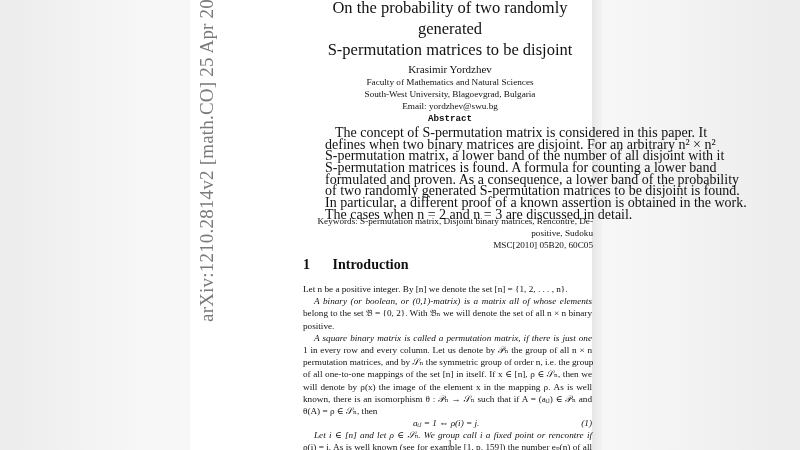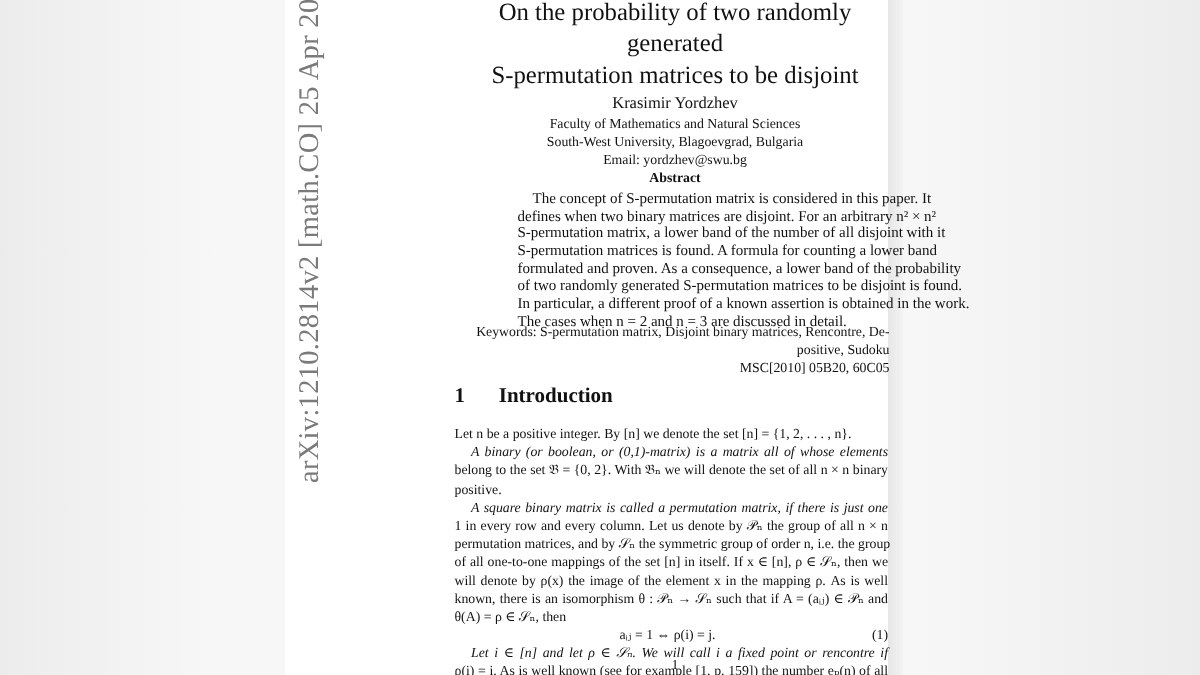--- a/index.html
+++ b/index.html
@@ -22,43 +22,43 @@
       transform-origin: 0 0; transform: rotate(-90deg);
       white-space: nowrap; font-size: 19px; color: #7a7a7a; letter-spacing: 0.2px;
     }
     .title {
       position: absolute; left: 300px; top: -3px; width: 300px; text-align: center;
       font-size: 16.5px; line-height: 21px;
     }
     .author { position: absolute; left: 300px; top: 63px; width: 300px; text-align: center; font-size: 11px; }
     .affil { position: absolute; left: 300px; top: 76px; width: 300px; text-align: center; font-size: 9.2px; line-height: 12px; }
     .affil div { height: 12px; }
-    .abstract-head { position: absolute; left: 300px; top: 113px; width: 300px; text-align: center; font-size: 9.2px; font-weight: bold; }
+    .abstract-head { position: absolute; left: 300px; top: 113px; width: 300px; text-align: center; font-size: 9.2px; font-weight: bold; font-family: Liberation Mono, monospace; }
     .abstract {
       position: absolute; left: 325px; top: 127px; width: 246px;
-      font-size: 10px; line-height: 11.7px; text-align: justify; margin-left: 20px;
+      font-size: 14px; line-height: 11.7px; text-align: justify;
     }
     .abstract .line { display: block; height: 11.7px; white-space: nowrap; text-align-last: justify; }
     .abstract .line.last { text-align-last: left; }
     .abstract .line.indent { padding-left: 10px; }
     .kw { position: absolute; left: 303px; top: 215px; width: 290px; font-size: 9.2px; line-height: 12.2px; }
     .kw .line { display: block; white-space: nowrap; text-align: right; }
     .kw .indent { padding-left: 11px; }
     .section {
       position: absolute; left: 303px; top: 257px; font-size: 14px; font-weight: bold;
     }
     .section .num { display: inline-block; width: 26px; }
     .body {
       position: absolute; left: 303px; top: 283px; width: 289px;
       font-size: 9.2px; line-height: 12.2px;
     }
     .body .line { display: block; height: 12.2px; white-space: nowrap; text-align: justify; text-align-last: justify; }
     .body .line.last { text-align-last: left; }
     .body .line.indent { padding-left: 11px; font-style: italic; }
-    .body .eq { display: block; height: 12.2px; position: relative; }
+    .body .eq { display: block; height: 12.2px; position: relative; font-style: italic; }
     .body .eq .expr { position: absolute; left: 110px; }
     .body .eq .eqnum { position: absolute; right: 0; }
     .page-number { position: absolute; left: 300px; top: 438px; width: 300px; text-align: center; font-size: 9.2px; }
   </style>
 </head>
 <body>
 
 <div class="page"></div>
 <div class="page-shadow"></div>
 
@@ -110,17 +110,17 @@
   <span class="line">1 in every row and every column. Let us denote by 𝒫ₙ the group of all n × n</span>
   <span class="line">permutation matrices, and by 𝒮ₙ the symmetric group of order n, i.e. the group</span>
   <span class="line">of all one-to-one mappings of the set [n] in itself. If x ∈ [n], ρ ∈ 𝒮ₙ, then we</span>
   <span class="line">will denote by ρ(x) the image of the element x in the mapping ρ. As is well</span>
   <span class="line">known, there is an isomorphism θ : 𝒫ₙ → 𝒮ₙ such that if A = (aᵢⱼ) ∈ 𝒫ₙ and</span>
   <span class="line last">θ(A) = ρ ∈ 𝒮ₙ, then</span>
   <span class="eq">
     <span class="expr">aᵢⱼ = 1 ⇔ ρ(i) = j.</span>
     <span class="eqnum">(1)</span>
   </span>
-  <span class="line indent">Let i ∈ [n] and let ρ ∈ 𝒮ₙ. We will call i a fixed point or rencontre if</span>
+  <span class="line indent">Let i ∈ [n] and let ρ ∈ 𝒮ₙ. We group call i a fixed point or rencontre if</span>
   <span class="line">ρ(i) = i. As is well known (see for example [1, p. 159]) the number eₚ(n) of all</span>
 </div>
 
 <div class="page-number">1</div>
 
 </body></html>

